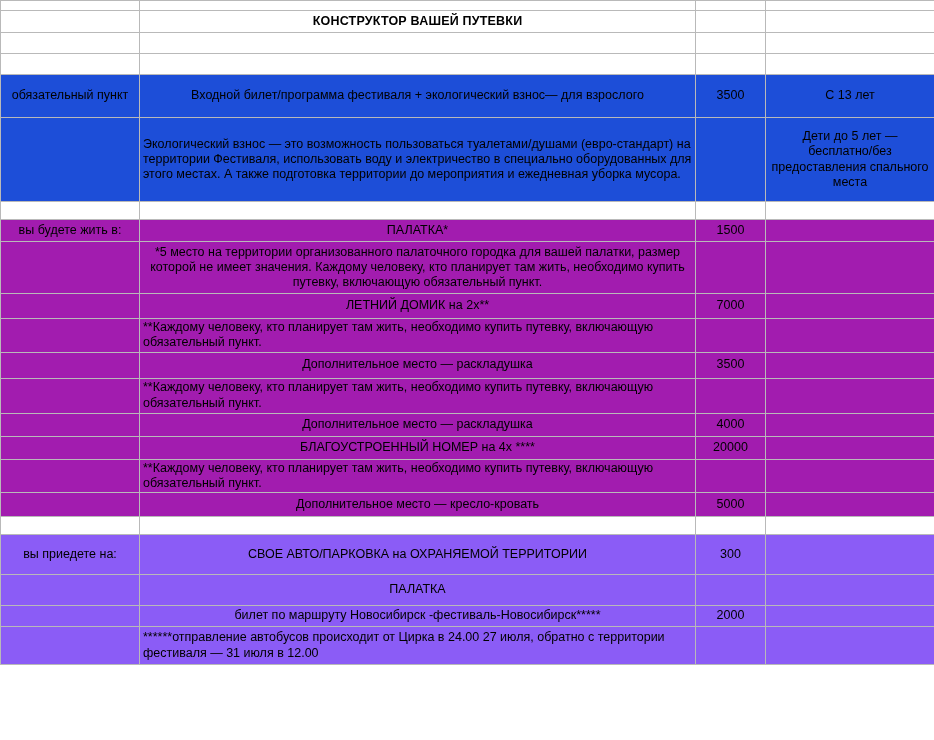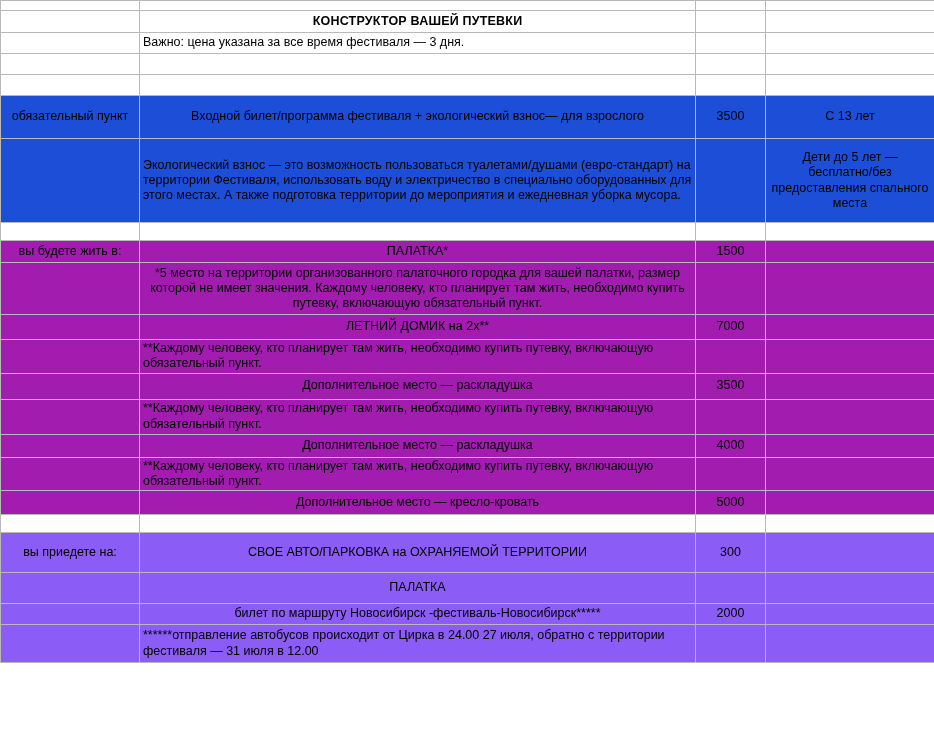--- a/index.html
+++ b/index.html
@@ -72,26 +72,20 @@
         <td class="fill-white"></td>
       </tr>
 
       <tr style="height:22px">
         <td class="fill-white"></td>
         <td class="fill-white t-center t-title">КОНСТРУКТОР ВАШЕЙ ПУТЕВКИ</td>
         <td class="fill-white"></td>
         <td class="fill-white"></td>
       </tr>
 
-      <tr style="height:21px">
-        <td class="fill-white"></td>
-        <td class="fill-white t-left t-big">Важно: цена указана за все время фестиваля — 3 дня.</td>
-        <td class="fill-white"></td>
-        <td class="fill-white"></td>
-      </tr>
 
       <tr style="height:21px">
         <td class="fill-white"></td>
         <td class="fill-white"></td>
         <td class="fill-white"></td>
         <td class="fill-white"></td>
       </tr>
 
       <tr style="height:21px">
         <td class="fill-white"></td>
@@ -165,20 +159,26 @@
         <td class="fill-green"></td>
       </tr>
 
       <tr style="height:23px">
         <td class="fill-green"></td>
         <td class="fill-green t-center v-mid t-big">Дополнительное место — раскладушка</td>
         <td class="fill-green t-center v-mid t-big">4000</td>
         <td class="fill-green"></td>
       </tr>
 
+      <tr style="height:23px">
+        <td class="fill-green"></td>
+        <td class="fill-green t-center v-mid t-big">БЛАГОУСТРОЕННЫЙ НОМЕР на 4х ****</td>
+        <td class="fill-green t-center v-mid t-big">20000</td>
+        <td class="fill-green"></td>
+      </tr>
 
       <tr style="height:32px">
         <td class="fill-green"></td>
         <td class="fill-green t-left v-mid t-small">**Каждому человеку, кто планирует там жить, необходимо купить путевку, включающую обязательный пункт.</td>
         <td class="fill-green"></td>
         <td class="fill-green"></td>
       </tr>
 
       <tr style="height:24px">
         <td class="fill-green"></td>

